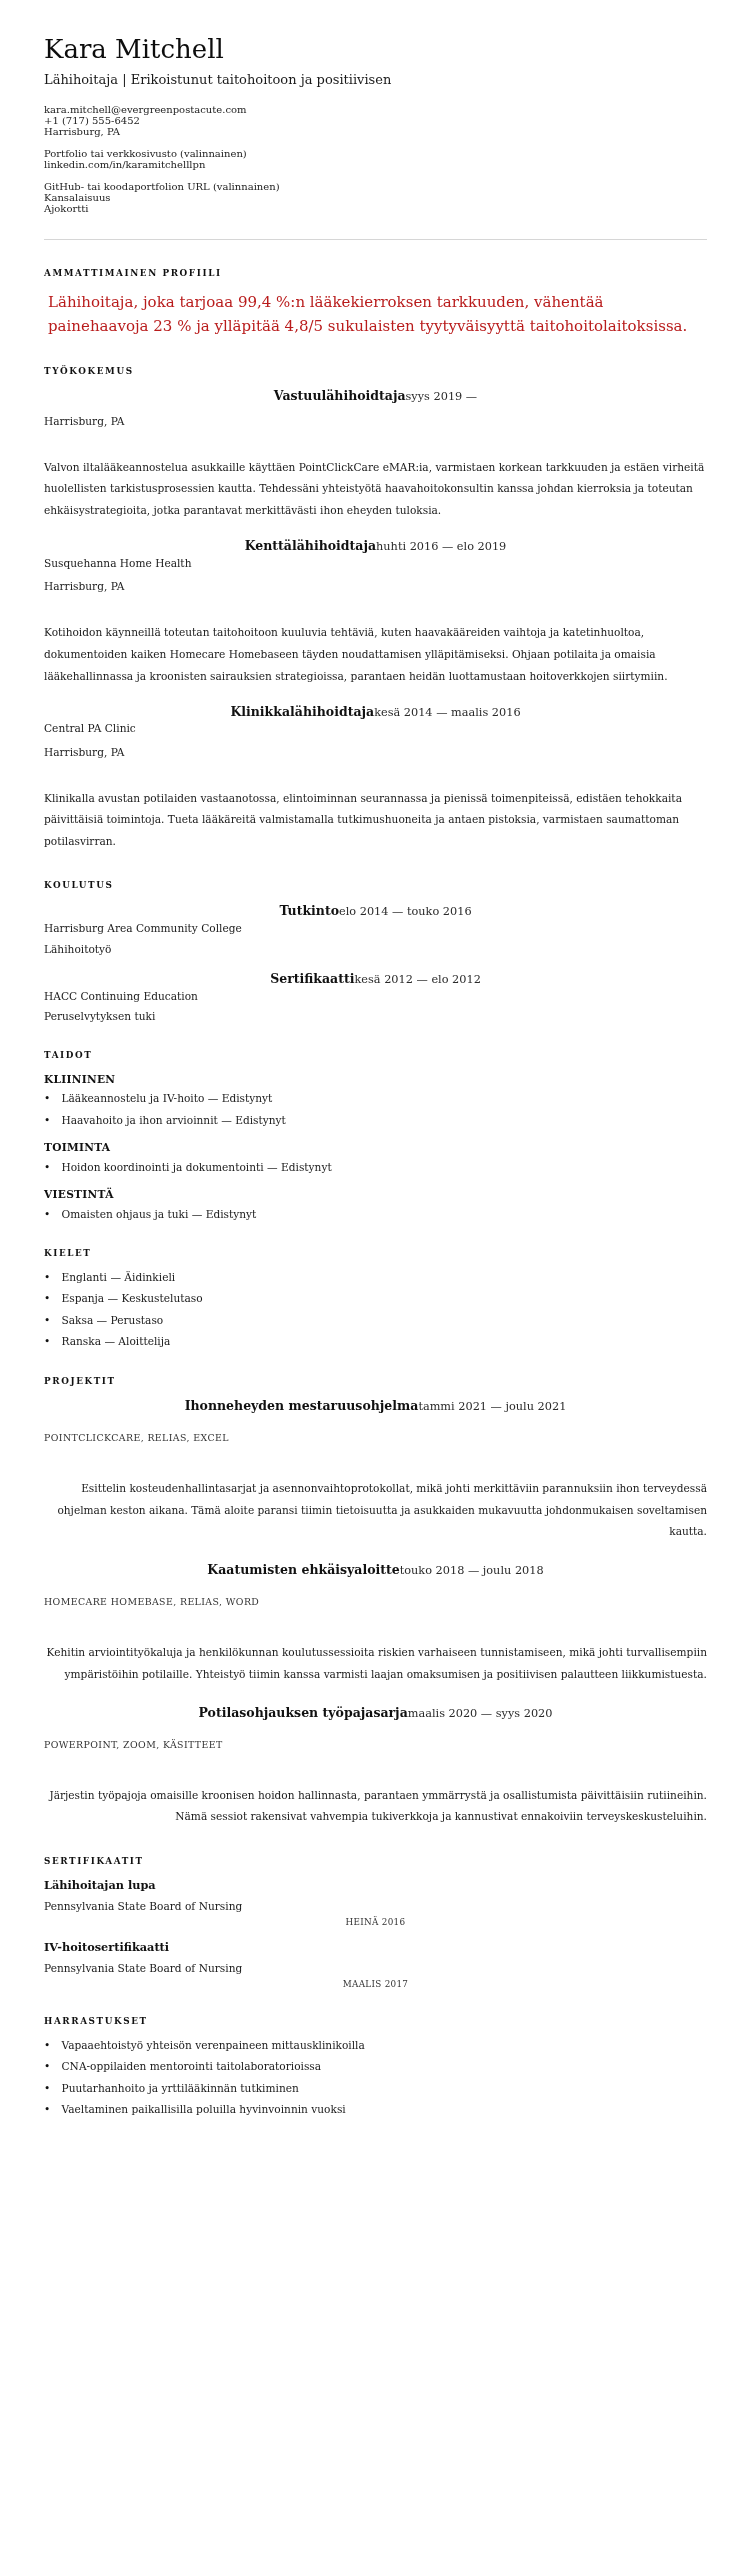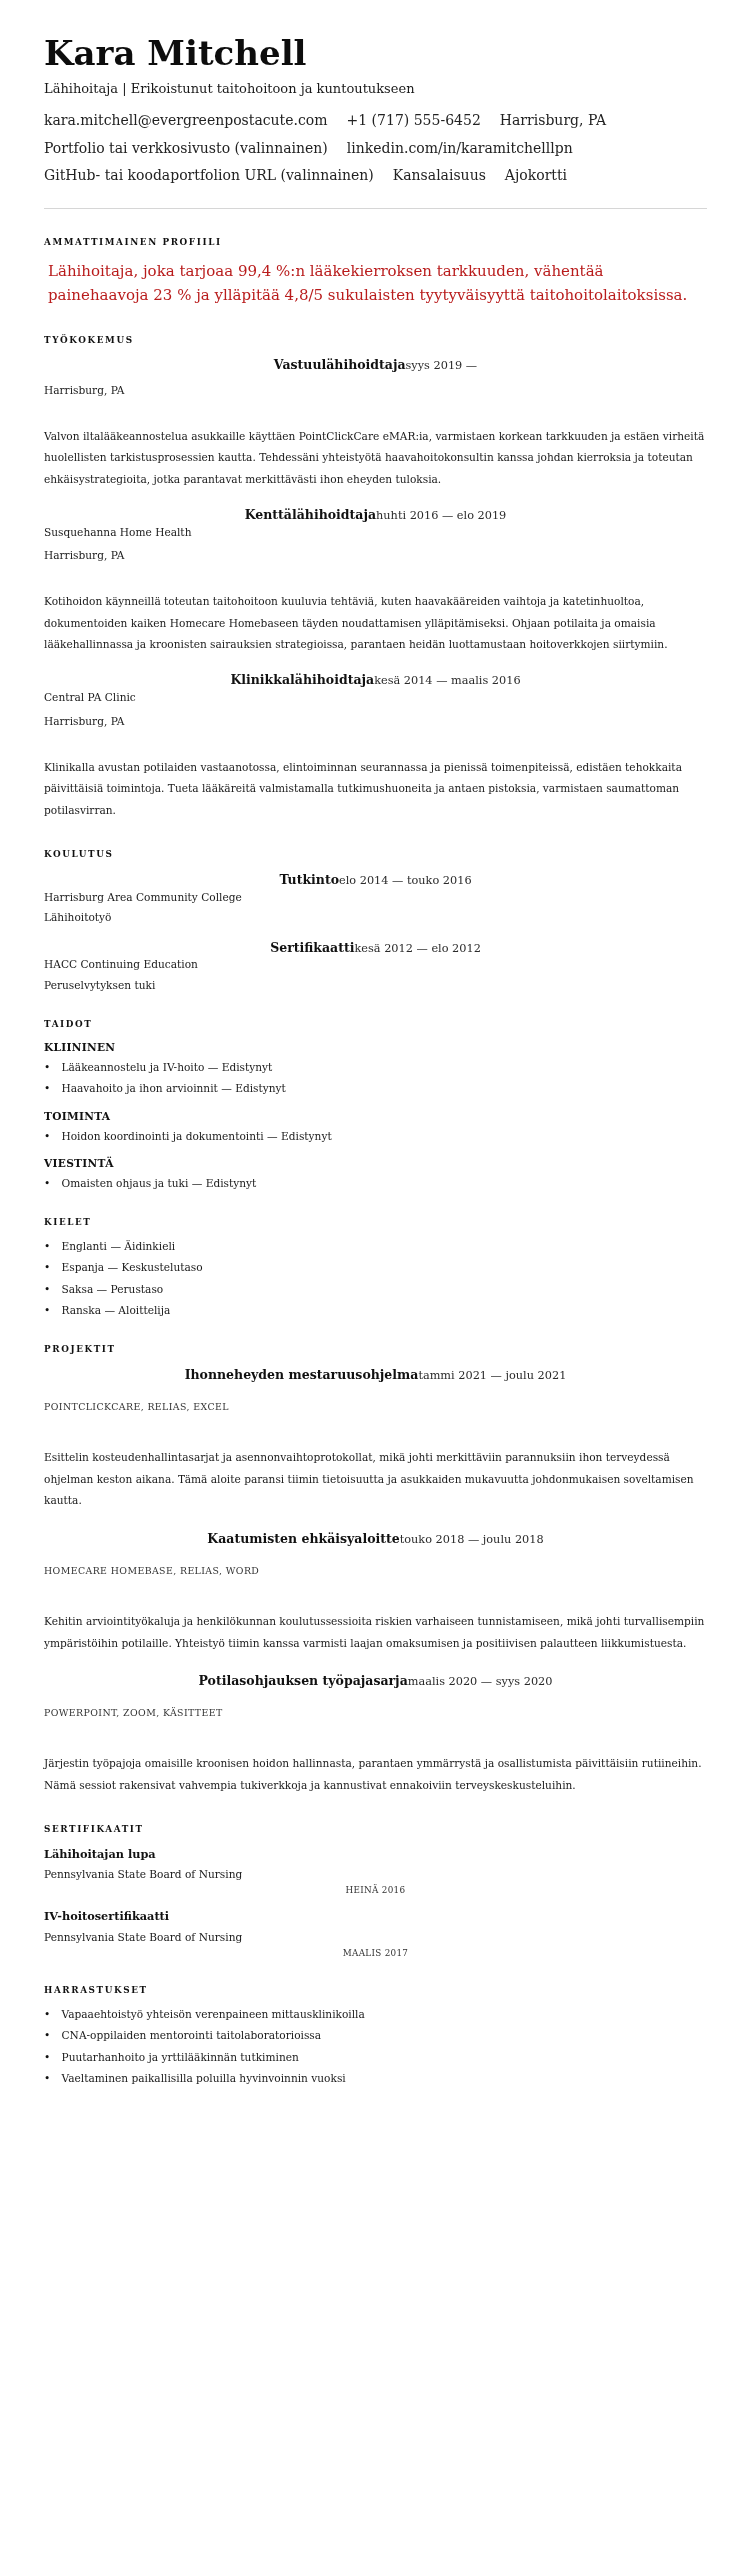--- a/index.html
+++ b/index.html
@@ -2,23 +2,23 @@
 <html style="font-size:10px"><head>
 <meta charset="utf-8">
 <style>
   html, body { margin: 0; padding: 0; background: #ffffff; }
   body {
     width: 751px;
     font-family: "DejaVu Serif", serif;
     color: #1a1a1a;
   }
   .page { padding: 35px 44px 25px 44px; }
-  .name { font-size: 34px; font-weight: bold; margin: 0; line-height: 1.1; color: #0d0d0d; }
+  .name { font-size: 26px; font-weight: normal; margin: 0; line-height: 1.1; color: #0d0d0d; }
   .headline { font-size: 13px; margin: 8.8px 0 0 0; color: #1a1a1a; }
-  .contact-row { font-size: 14px; margin-top: 16.3px; color: #222; display: flex; flex-wrap: wrap; }
+  .contact-row { font-size: 10px; margin-top: 16.3px; color: #222; display: flex; flex-wrap: wrap; flex-direction: column; }
   .contact-row + .contact-row { margin-top: 11.3px; }
   .contact-row span { margin-right: 19px; }
   .divider { border: 0; border-top: 1.3px solid #d6d6d6; margin: 25px 0 0 0; }
 
   .section { margin-top: 27.6px; }
   .section-title {
     font-size: 8.8px; font-weight: bold; letter-spacing: 1.6px;
     text-transform: uppercase; color: #111; margin: 0 0 12.5px 0;
   }
   .profile-text { font-size: 15px; line-height: 1.6; margin: 4px; color: #b91c1c; }
@@ -32,36 +32,36 @@
   .entry-desc { font-size: 10.6px; line-height: 2.05; margin: 30px 0 0 0; color: #1a1a1a; }
   .entry-sub { font-size: 10.6px; margin-top: 8.8px; color: #1a1a1a; }
 
   .skill-group-title { font-size: 10.6px; font-weight: bold; letter-spacing: 0.3px; color: #111; margin: 15px 0 7.5px 0; }
   .skill-group-title.first { margin-top: 0; }
   ul.bullets { list-style: none; margin: 0; padding: 0; }
   ul.bullets li { font-size: 10.6px; line-height: 1.2; margin-bottom: 8.8px; padding-left: 17.5px; position: relative; color: #1a1a1a; }
   ul.bullets li::before { content: "\2022"; position: absolute; left: 0; top: 0; color: #111; }
 
   .project-tech { font-size: 9.4px; letter-spacing: 0.4px; color: #333; margin-top: 19px; text-transform: uppercase; }
-  .project-desc { font-size: 10.6px; line-height: 2.05; margin: 35px 0 0 0; color: #1a1a1a; }
+  .project-desc { font-size: 10.6px; line-height: 2.05; margin: 35px 0 0 0; color: #1a1a1a; text-align: right; }
   .project { margin-bottom: 19px; }
 
   .cert { margin-bottom: 13.8px; }
   .cert-title { font-size: 11.3px; font-weight: bold; color: #111; }
   .cert-issuer { font-size: 10.6px; margin-top: 7.5px; color: #1a1a1a; }
   .cert-date { font-size: 8.8px; margin-top: 5px; color: #333; text-transform: uppercase; letter-spacing: 0.3px; text-align: center; }
 </style>
 </head>
 <body>
 
 <div class="page">
 
   <header>
     <h1 class="name">Kara Mitchell</h1>
-    <p class="headline">Lähihoitaja | Erikoistunut taitohoitoon ja kuntoutukseen</p>
+    <p class="headline">Lähihoitaja | Erikoistunut taitohoitoon ja positiivisen</p>
     <div class="contact-row">
       <span>kara.mitchell@evergreenpostacute.com</span>
       <span>+1 (717) 555-6452</span>
       <span>Harrisburg, PA</span>
     </div>
     <div class="contact-row">
       <span>Portfolio tai verkkosivusto (valinnainen)</span>
       <span>linkedin.com/in/karamitchelllpn</span>
     </div>
     <div class="contact-row">

